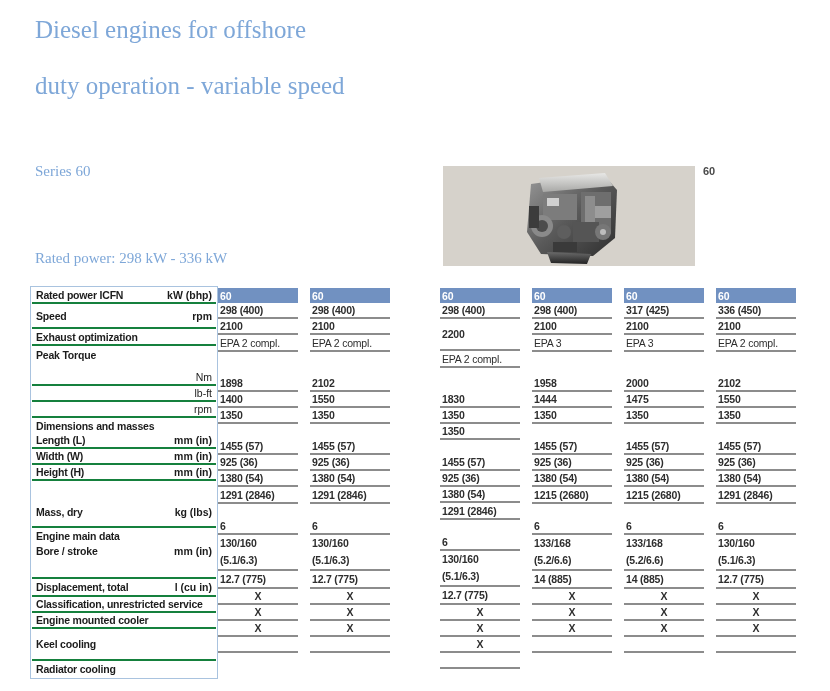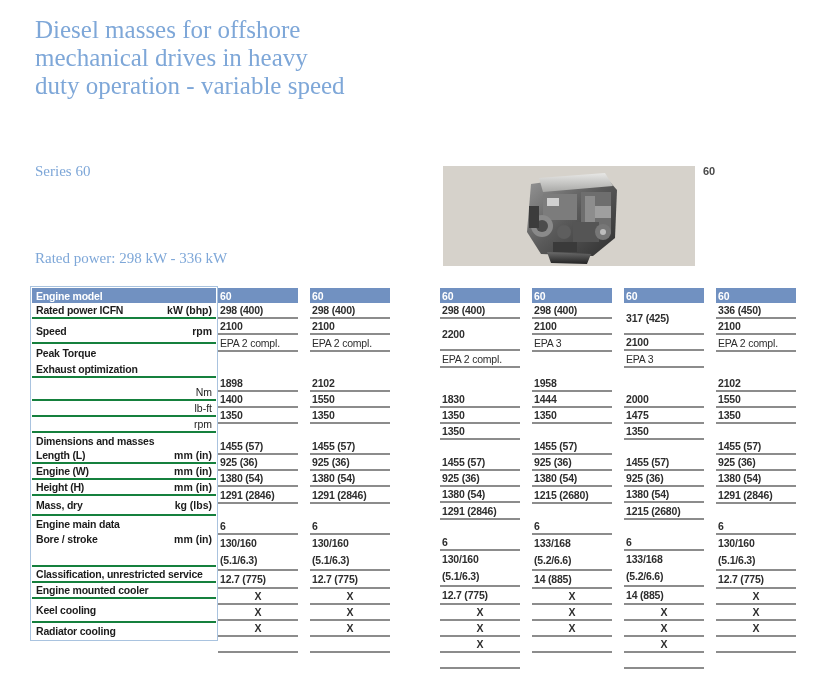--- a/index.html
+++ b/index.html
@@ -36,22 +36,22 @@
   .drow.center{justify-content:center;}
   .drow.center .val{padding-left:0;}
   .drow.blue{background:#7191c1;}
   .drow.blue .val{color:#fff;}
 </style>
 </head>
 <body>
 
 <div class="page">
 
-  <h1 class="title"><span>Diesel masses for offshore</span><br>
-  <span>mechanical drives in heavy</span><br>
+  <h1 class="title"><span>Diesel engines for offshore</span><br>
+  <br>
   <span>duty operation - variable speed</span></h1>
 
   <div class="series">Series 60</div>
 
   <div class="photo">
     <svg width="252" height="100" viewBox="0 0 252 100">
       <defs>
         <linearGradient id="gBody" x1="0" y1="0" x2="1" y2="1">
           <stop offset="0" stop-color="#9a9a9a"></stop>
             <stop offset="0.5" stop-color="#5a5a5a"></stop>
@@ -83,37 +83,34 @@
       <circle cx="160" cy="66" r="8" fill="#777777"></circle>
       <circle cx="160" cy="66" r="3" fill="#bdbdbd"></circle>
     </svg>
   </div>
   <div class="caption60">60</div>
 
   <div class="rated">Rated power:  298 kW - 336 kW</div>
 
   <div class="spec-table">
       <div class="label-col">
-        <div class="lrow blue" style="height: 15px;">
-          <span class="lab">Engine model</span>
-        </div>
         <div class="lrow hline" style="height: 16px;">
           <span class="lab">Rated power ICFN</span>
           <span class="unit">kW (bhp)</span>
         </div>
         <div class="lrow hline" style="height: 25px; text-align: right;">
           <span class="lab">Speed</span>
           <span class="unit">rpm</span>
         </div>
+        <div class="lrow hline" style="height: 17px;">
+          <span class="lab">Exhaust optimization</span>
+        </div>
         <div class="lrow" style="height: 17px;">
           <span class="lab">Peak Torque</span>
         </div>
-        <div class="lrow hline" style="height: 17px;">
-          <span class="lab">Exhaust optimization</span>
-        </div>
         <div class="lrow" style="height: 7px;"></div>
         <div class="lrow hline" style="height: 16px;">
           <span class="lab"></span>
           <span class="unit normal">Nm</span>
         </div>
         <div class="lrow hline" style="height: 16px;">
           <span class="lab"></span>
           <span class="unit normal">lb-ft</span>
         </div>
         <div class="lrow hline" style="height: 16px;">
@@ -121,48 +118,52 @@
           <span class="unit normal">rpm</span>
         </div>
         <div class="lrow" style="height: 15px;">
           <span class="lab">Dimensions and masses</span>
         </div>
         <div class="lrow hline" style="height: 16px;">
           <span class="lab">Length (L)</span>
           <span class="unit">mm (in)</span>
         </div>
         <div class="lrow hline" style="height: 16px;">
-          <span class="lab">Engine (W)</span>
+          <span class="lab">Width (W)</span>
           <span class="unit">mm (in)</span>
         </div>
         <div class="lrow hline" style="height: 16px;">
           <span class="lab">Height (H)</span>
           <span class="unit">mm (in)</span>
         </div>
-        <div class="lrow hline" style="height: 20px;">
+        <div class="lrow hline" style="height: 31px; margin-top: 16px;">
           <span class="lab">Mass, dry</span>
           <span class="unit">kg (lbs)</span>
         </div>
         <div class="lrow" style="height: 15px;">
           <span class="lab">Engine main data</span>
         </div>
         <div class="lrow" style="height: 16px;">
           <span class="lab">Bore / stroke</span>
           <span class="unit">mm (in)</span>
         </div>
         <div class="lrow hline" style="height: 20px;">
           <span class="lab"></span>
         </div>
+        <div class="lrow hline" style="height: 18px;">
+          <span class="lab">Displacement, total</span>
+          <span class="unit">l (cu in)</span>
+        </div>
         <div class="lrow hline" style="height: 16px;">
           <span class="lab">Classification, unrestricted service</span>
         </div>
         <div class="lrow hline" style="height: 16px;">
           <span class="lab">Engine mounted cooler</span>
         </div>
-        <div class="lrow hline" style="height: 24px;">
+        <div class="lrow hline" style="height: 32px;">
           <span class="lab">Keel cooling</span>
         </div>
         <div class="lrow" style="height: 16px;">
           <span class="lab">Radiator cooling</span>
         </div>
       </div>
       <div class="data-col" style="left: 218px; width: 80px;">
         <div class="drow blue" style="height: 15px;">
           <span class="val">60</span>
         </div>
@@ -403,21 +404,21 @@
         </div>
         <div class="drow hline center" style="height: 16px;">
           <span class="val">X</span>
         </div>
         <div class="drow hline center" style="height: 16px;"></div>
       </div>
       <div class="data-col" style="left: 624px; width: 80px;">
         <div class="drow blue" style="height: 15px;">
           <span class="val">60</span>
         </div>
-        <div class="drow hline" style="height: 32px;">
+        <div class="drow hline" style="height: 16px;">
           <span class="val">317 (425)</span>
         </div>
         <div class="drow hline" style="height: 16px;">
           <span class="val">2100</span>
         </div>
         <div class="drow hline" style="height: 17px;">
           <span class="val normal">EPA 3</span>
         </div>
         <div class="drow" style="height: 17px;"></div>
         <div class="drow" style="height: 7px;"></div>

